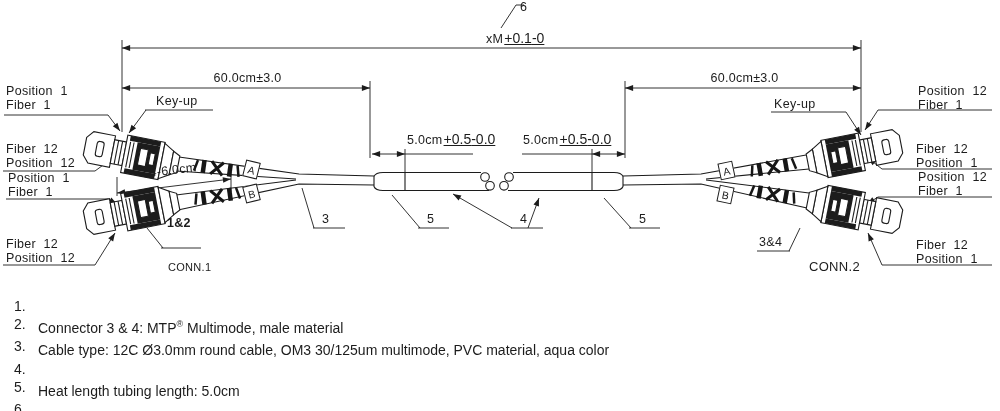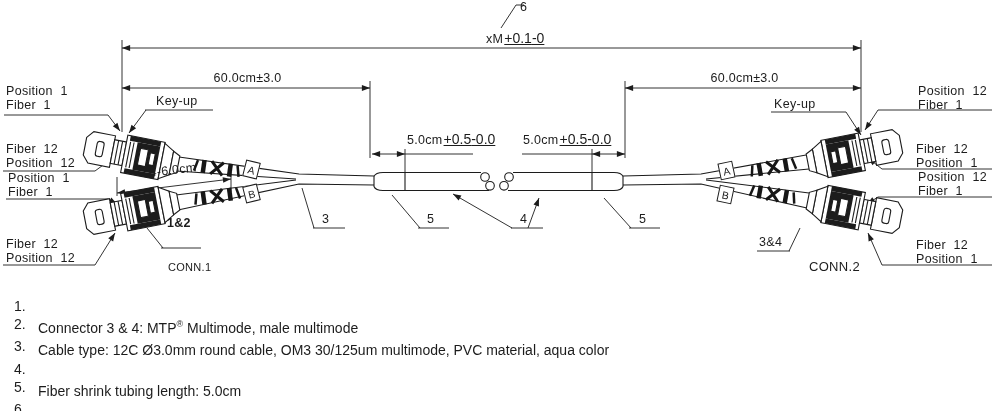--- a/index.html
+++ b/index.html
@@ -218,32 +218,32 @@
   <div class="lbl" style="left:759px;top:235px;">3&amp;4</div>
   <div class="lbl" style="left:168px;top:260px;font-size:11px;">CONN.1</div>
   <div class="lbl" style="left:797px;top:260px;font-size:13px;margin-left:12px;">CONN.2</div>
 
   <div id="notes">
     <div class="note">
       <span class="nnum">1.</span>
     </div>
     <div class="note">
       <span class="nnum">2.</span>
-      <span class="ntext"><span>Connector 3 &amp; 4: MTP</span><sup>®</sup><span> Multimode, male multimode</span></span>
+      <span class="ntext"><span>Connector 3 &amp; 4: MTP</span><sup>®</sup><span> Multimode, male material</span></span>
     </div>
     <div class="note">
       <span class="nnum">3.</span>
       <span class="ntext"><span>Cable type: 12C Ø3.0mm round cable, OM3 30/125um multimode, PVC material, aqua color</span><sup></sup><span></span></span>
     </div>
     <div class="note">
       <span class="nnum">4.</span>
     </div>
     <div class="note">
       <span class="nnum">5.</span>
-      <span class="ntext"><span>Fiber shrink tubing length: 5.0cm</span><sup></sup><span></span></span>
+      <span class="ntext"><span>Heat length tubing length: 5.0cm</span><sup></sup><span></span></span>
     </div>
     <div class="note">
       <span class="nnum">6.</span>
       <span class="ntext"><sup></sup><span></span></span>
     </div>
   </div>
 
 </div>
 
 </body></html>

